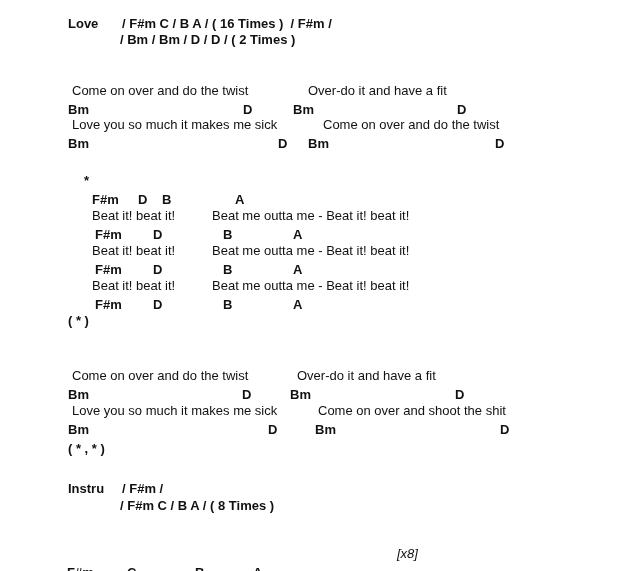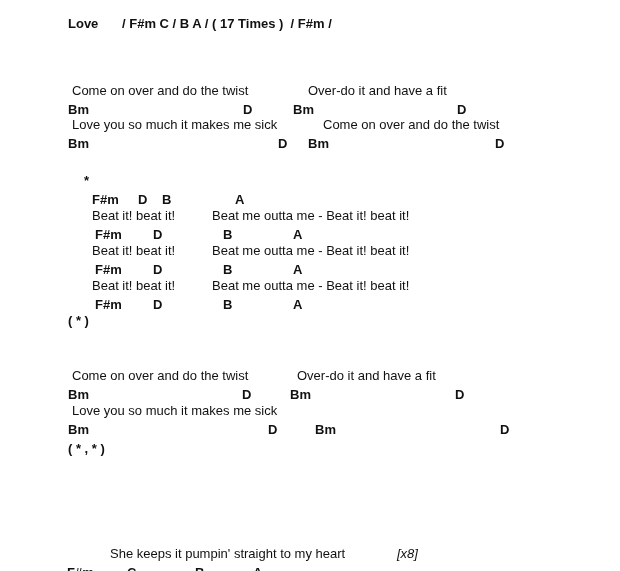--- a/index.html
+++ b/index.html
@@ -34,34 +34,37 @@
   .s-chord  { font-weight: bold; margin-top: 36px; }
   .s-marker { font-weight: bold; }
   .s-cue    { font-weight: bold; }
   .s-lyric  { font-weight: normal; }
   .s-annotation { font-style: italic; }
 </style>
 </head>
 <body>
 
 <div id="page" style="color: rgb(17, 17, 17); background-color: rgb(255, 255, 255);">
-    <div class="line" style="top: 15px;"><span class="seg s-header" style="left: 68px;">Love</span><span class="seg s-header" style="left: 122px;">/ F#m C / B A / ( 17 Times )  / F#m /</span></div>
+    <div class="line" style="top: 15px;"><span class="seg s-header" style="left: 68px;">Love</span><span class="seg s-header" style="left: 122px;">/ F#m C / B A / ( 16 Times )  / F#m /</span></div>
+    <div class="line" style="top: 31px;"><span class="seg s-header" style="left: 120px;">/ Bm / Bm / D / D / ( 2 Times )</span></div>
     <div class="line" style="top: 65px;"><span class="seg s-chord" style="left: 68px;">Bm</span><span class="seg s-chord" style="left: 243px;">D</span><span class="seg s-chord" style="left: 293px;">Bm</span><span class="seg s-chord" style="left: 457px;">D</span></div>
     <div class="line" style="top: 82px;"><span class="seg s-lyric" style="left: 72px;">Come on over and do the twist</span><span class="seg s-lyric" style="left: 308px;">Over-do it and have a fit</span></div>
     <div class="line" style="top: 99px;"><span class="seg s-chord" style="left: 68px;">Bm</span><span class="seg s-chord" style="left: 278px;">D</span><span class="seg s-chord" style="left: 308px;">Bm</span><span class="seg s-chord" style="left: 495px;">D</span></div>
     <div class="line" style="top: 116px;"><span class="seg s-lyric" style="left: 72px;">Love you so much it makes me sick</span><span class="seg s-lyric" style="left: 323px;">Come on over and do the twist</span></div>
     <div class="line" style="top: 155px;"><span class="seg s-chord" style="left: 92px;">F#m</span><span class="seg s-chord" style="left: 138px;">D</span><span class="seg s-chord" style="left: 162px;">B</span><span class="seg s-chord" style="left: 235px;">A</span></div>
     <div class="line" style="top: 172px;"><span class="seg s-cue" style="left: 84px;">*</span></div>
     <div class="line" style="top: 190px;"><span class="seg s-chord" style="left: 95px;">F#m</span><span class="seg s-chord" style="left: 153px;">D</span><span class="seg s-chord" style="left: 223px;">B</span><span class="seg s-chord" style="left: 293px;">A</span></div>
     <div class="line" style="top: 207px;"><span class="seg s-lyric" style="left: 92px;">Beat it! beat it!</span><span class="seg s-lyric" style="left: 212px;">Beat me outta me - Beat it! beat it!</span></div>
     <div class="line" style="top: 225px;"><span class="seg s-chord" style="left: 95px;">F#m</span><span class="seg s-chord" style="left: 153px;">D</span><span class="seg s-chord" style="left: 223px;">B</span><span class="seg s-chord" style="left: 293px;">A</span></div>
     <div class="line" style="top: 242px;"><span class="seg s-lyric" style="left: 92px;">Beat it! beat it!</span><span class="seg s-lyric" style="left: 212px;">Beat me outta me - Beat it! beat it!</span></div>
     <div class="line" style="top: 260px;"><span class="seg s-chord" style="left: 95px;">F#m</span><span class="seg s-chord" style="left: 153px;">D</span><span class="seg s-chord" style="left: 223px;">B</span><span class="seg s-chord" style="left: 293px;">A</span></div>
     <div class="line" style="top: 277px;"><span class="seg s-lyric" style="left: 92px;">Beat it! beat it!</span><span class="seg s-lyric" style="left: 212px;">Beat me outta me - Beat it! beat it!</span></div>
     <div class="line" style="top: 312px;"><span class="seg s-marker" style="left: 68px;">( * )</span></div>
     <div class="line" style="top: 350px;"><span class="seg s-chord" style="left: 68px;">Bm</span><span class="seg s-chord" style="left: 242px;">D</span><span class="seg s-chord" style="left: 290px;">Bm</span><span class="seg s-chord" style="left: 455px;">D</span></div>
     <div class="line" style="top: 367px;"><span class="seg s-lyric" style="left: 72px;">Come on over and do the twist</span><span class="seg s-lyric" style="left: 297px;">Over-do it and have a fit</span></div>
     <div class="line" style="top: 385px;"><span class="seg s-chord" style="left: 68px;">Bm</span><span class="seg s-chord" style="left: 268px;">D</span><span class="seg s-chord" style="left: 315px;">Bm</span><span class="seg s-chord" style="left: 500px;">D</span></div>
-    <div class="line" style="top: 402px;"><span class="seg s-lyric" style="left: 72px;">Love you so much it makes me sick</span></div>
+    <div class="line" style="top: 402px;"><span class="seg s-lyric" style="left: 72px;">Love you so much it makes me sick</span><span class="seg s-lyric" style="left: 318px;">Come on over and shoot the shit</span></div>
     <div class="line" style="top: 440px;"><span class="seg s-marker" style="left: 68px;">( * , * )</span></div>
+    <div class="line" style="top: 480px;"><span class="seg s-header" style="left: 68px;">Instru</span><span class="seg s-header" style="left: 122px;">/ F#m /</span></div>
+    <div class="line" style="top: 497px;"><span class="seg s-header" style="left: 120px;">/ F#m C / B A / ( 8 Times )</span></div>
     <div class="line" style="top: 528px;"><span class="seg s-chord" style="left: 67px;">F#m</span><span class="seg s-chord" style="left: 127px;">C</span><span class="seg s-chord" style="left: 195px;">B</span><span class="seg s-chord" style="left: 253px;">A</span></div>
-    <div class="line" style="top: 545px;"><span class="seg s-lyric" style="left: 110px;">She keeps it pumpin' straight to my heart</span><span class="seg s-annotation" style="left: 397px;">[x8]</span></div>
+    <div class="line" style="top: 545px;"><span class="seg s-annotation" style="left: 397px;">[x8]</span></div>
   </div>
 
 </body></html>

